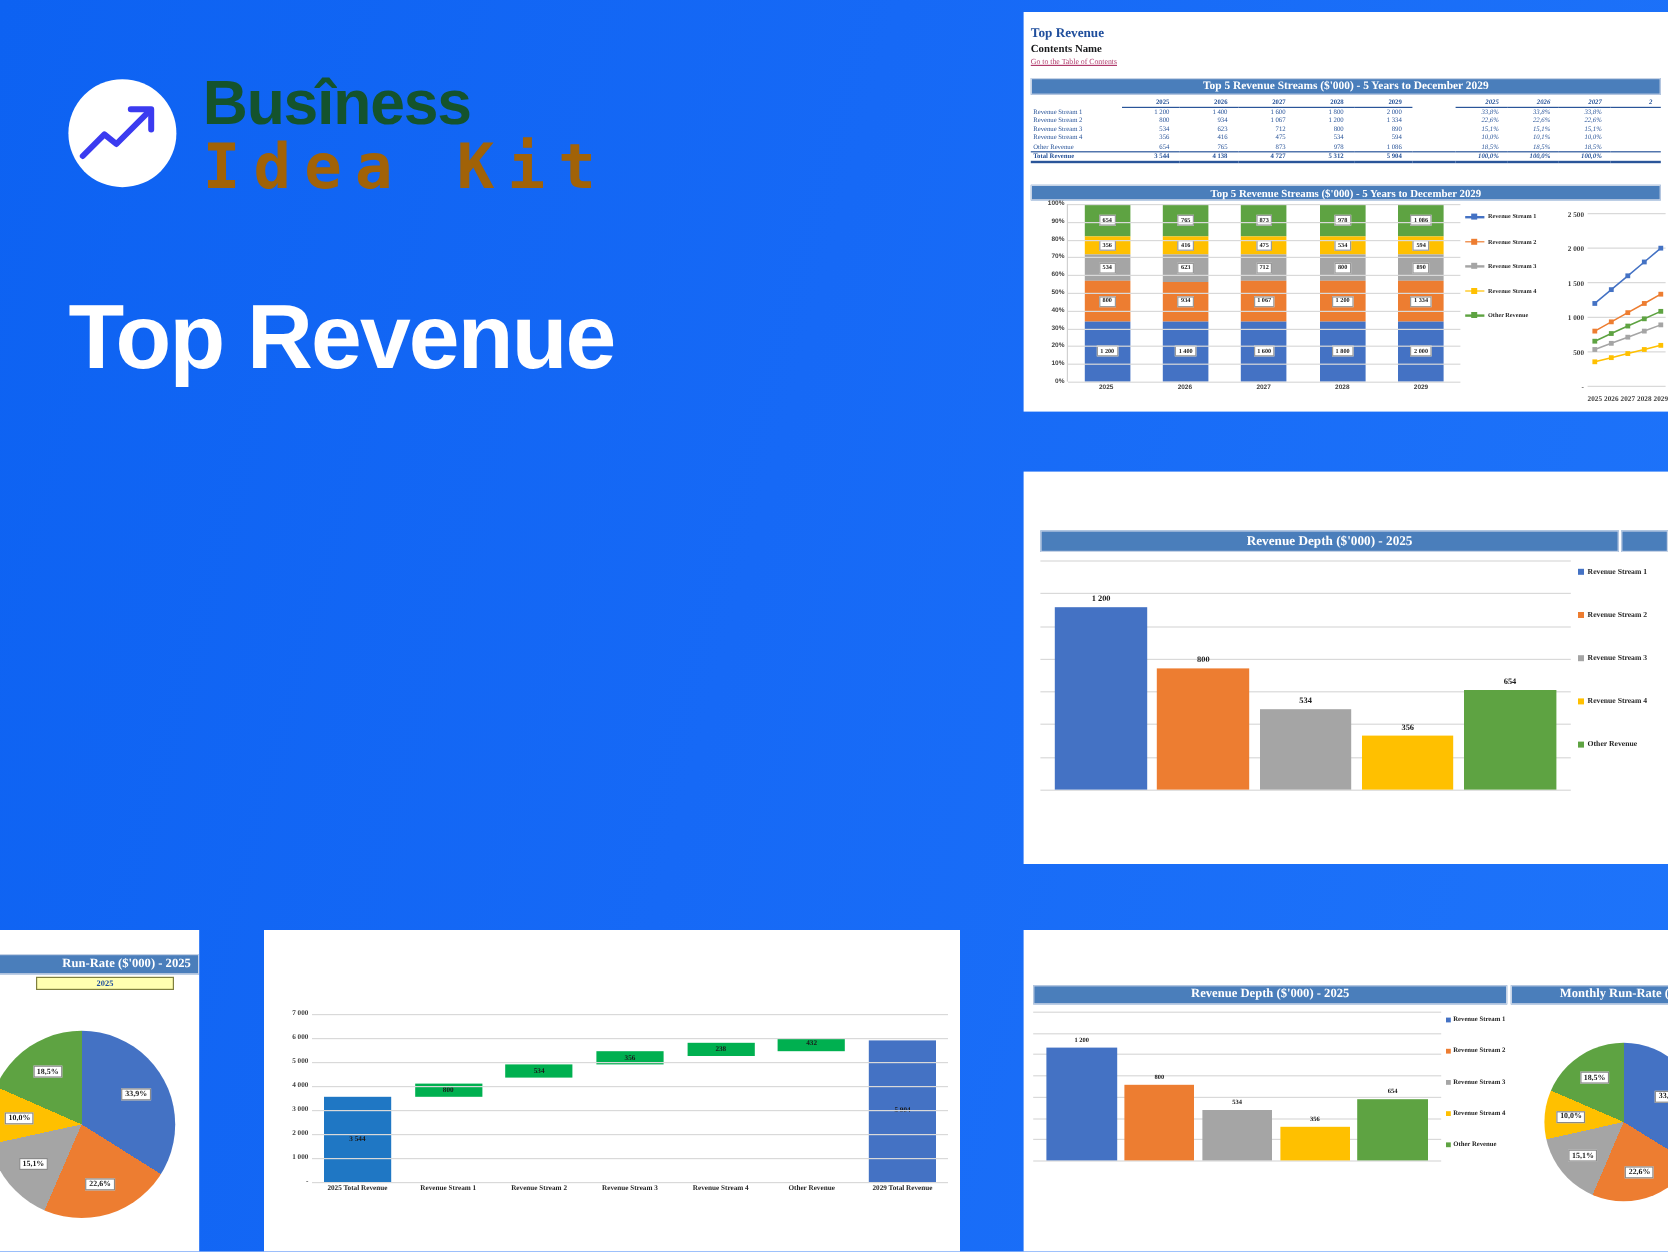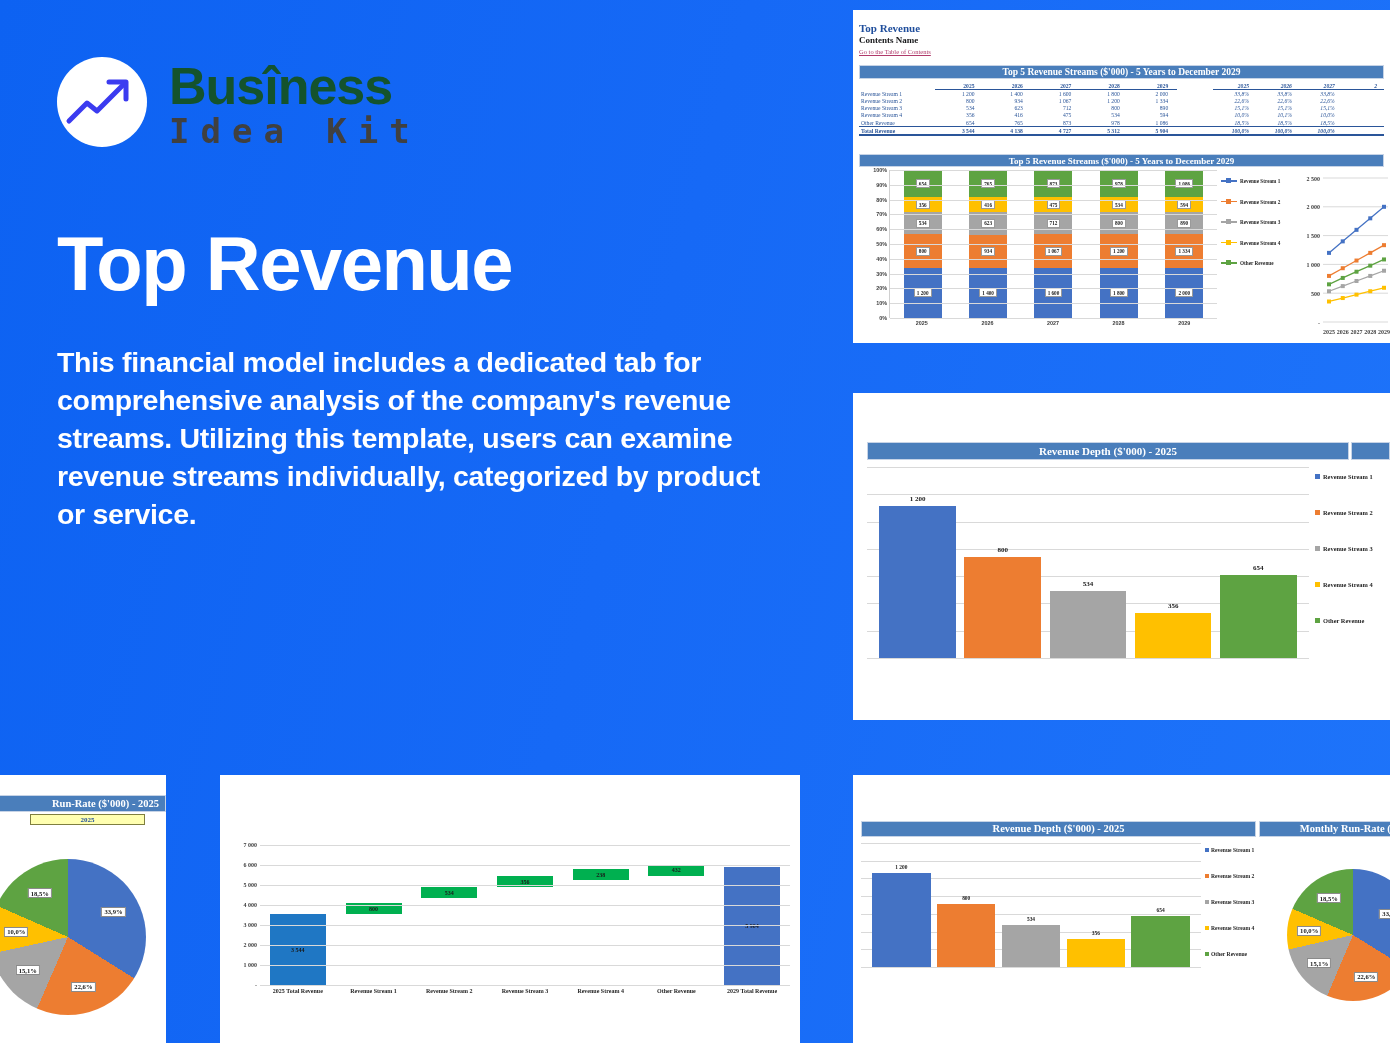--- a/index.html
+++ b/index.html
@@ -16,21 +16,21 @@
   .logo-circle {
     width:90px; height:90px; border-radius:50%; background:#fff;
     position:relative; flex:0 0 auto;
   }
   .logo-circle svg { position:absolute; left:8px; top:8px; }
   .brand-text { line-height:1; padding-top:4px; }
   .brand-top {
     font-size:52px; font-weight:bold; color:#14532d; letter-spacing:-1px;
   }
   .brand-bottom {
-    font-size:34px; font-weight:bold; color:#404040; letter-spacing:11px;
+    font-size:52px; font-weight:bold; color:#a16207; letter-spacing:11px;
     font-family:"DejaVu Sans Mono", monospace; margin-top:2px;
   }
   .hero-title {
     margin-top:78px; font-size:76px; font-weight:bold; color:#fff;
     letter-spacing:-1.5px; line-height:1;
   }
   .hero-body {
     margin-top:42px; font-size:28.5px; font-weight:bold; color:#fff;
     line-height:1.33; width:710px; letter-spacing:-0.3px;
   }
@@ -188,21 +188,20 @@
           <path d="M44 17 L61 17 L61 34" fill="none" stroke="#3b3bf0" stroke-width="5" stroke-linecap="round" stroke-linejoin="round"></path>
         </svg>
       </span>
     </div>
     <div class="brand-text">
       <div class="brand-top">Busîness</div>
       <div class="brand-bottom">Idea Kit</div>
     </div>
   </div>
   <div class="hero-title">Top Revenue</div>
-  <div class="hero-body">This financial model includes a dedicated tab for comprehensive analysis of the company's revenue streams. Utilizing this template, users can examine revenue streams individually, categorized by product or service.</div>
 </div>
 
 <div class="panel" id="panelA">
   <div class="pa-head">
     <div class="xl-title" style="font-size:11px;">Top Revenue</div>
     <div class="pa-sub">Contents Name</div>
     <div class="pa-link">Go to the Table of Contents</div>
   </div>
 
   <div class="band pa-band1">Top 5 Revenue Streams ($'000) - 5 Years to December 2029</div>

